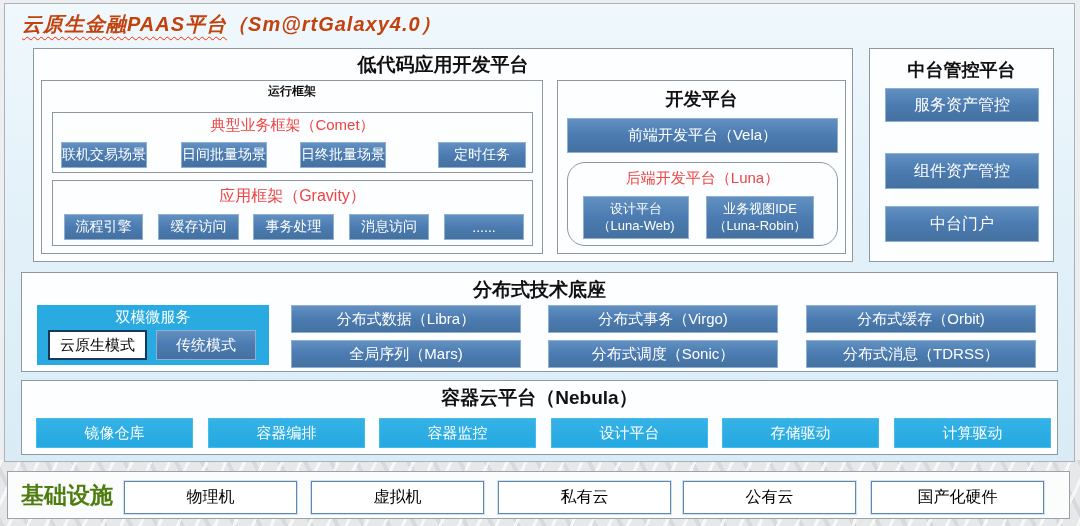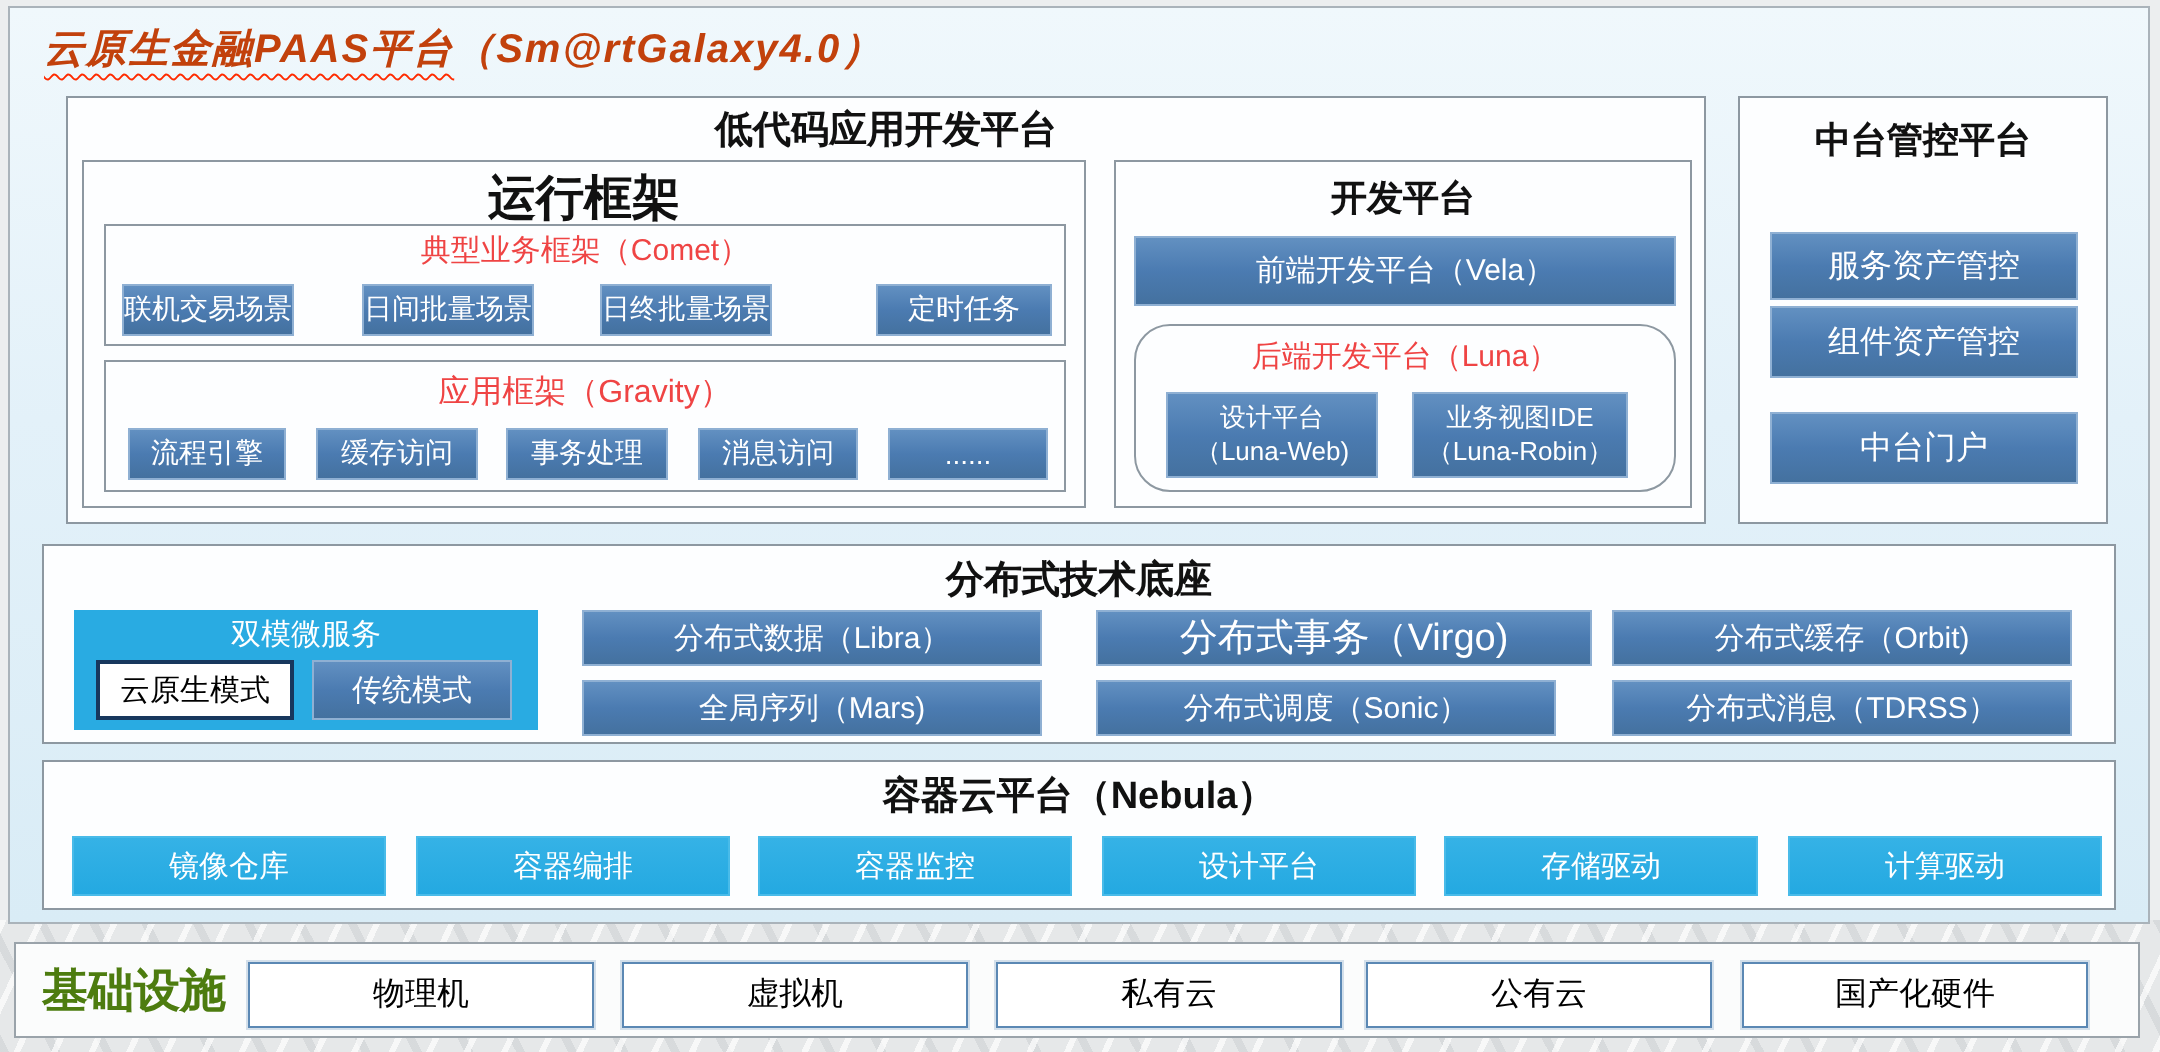--- a/index.html
+++ b/index.html
@@ -82,21 +82,21 @@
 <div class="frame"></div>
 
 <div class="diagram-title">
   <span class="wavy">云原生金融PAAS平台</span><span>（Sm@rtGalaxy4.0）</span>
 </div>
 
 <div class="box" style="left:33px; top:48px; width:820px; height:214px;">
   <div class="sec-title" style="top:3px; font-size:19px;">低代码应用开发平台</div>
 
   <div class="box" style="left:7px; top:31px; width:502px; height:174px;">
-    <div class="sec-title" style="top:2px; font-size:24px;">运行框架</div>
+    <div class="sec-title" style="top:2px; font-size:12px;">运行框架</div>
 
     <div class="box" style="left:10px; top:31px; width:481px; height:61px;">
       <div class="sub-label" style="top:3px; font-size:15px;">典型业务框架（Comet）</div>
       <div class="btn-blue" style="left:8px;   top:29px; width:86px; height:26px; font-size:14px;">联机交易场景</div>
       <div class="btn-blue" style="left:128px; top:29px; width:86px; height:26px; font-size:14px;">日间批量场景</div>
       <div class="btn-blue" style="left:247px; top:29px; width:86px; height:26px; font-size:14px;">日终批量场景</div>
       <div class="btn-blue" style="left:385px; top:29px; width:88px; height:26px; font-size:14px;">定时任务</div>
     </div>
 
     <div class="box" style="left:10px; top:99px; width:481px; height:66px;">
@@ -122,36 +122,36 @@
       <div class="btn-blue two-line" style="left:138px; top:33px; width:108px; height:43px; font-size:13px;">
         <span>业务视图IDE</span>
         <span>（Luna-Robin）</span>
       </div>
     </div>
   </div>
 </div>
 
 <div class="box" style="left:869px; top:48px; width:185px; height:214px;">
   <div class="sec-title" style="top:9px; font-size:18px;">中台管控平台</div>
-  <div class="btn-blue" style="left:15px; top:39px;  width:154px; height:34px; font-size:16px;margin-top:28px;">服务资产管控</div>
+  <div class="btn-blue" style="left:15px; top:39px;  width:154px; height:34px; font-size:16px;">服务资产管控</div>
   <div class="btn-blue" style="left:15px; top:104px; width:154px; height:36px; font-size:16px;">组件资产管控</div>
   <div class="btn-blue" style="left:15px; top:157px; width:154px; height:36px; font-size:16px;">中台门户</div>
 </div>
 
 <div class="box" style="left:21px; top:272px; width:1037px; height:100px;">
   <div class="sec-title" style="top:4px; font-size:19px;">分布式技术底座</div>
 
   <div style="position:absolute; left:15px; top:32px; width:232px; height:60px; background:#29abe2;">
     <div class="sub-label" style="top:3px; font-size:15px; color:#ffffff;">双模微服务</div>
     <div class="btn-white" style="left:11px; top:25px; width:99px; height:30px; font-size:15px;">云原生模式</div>
     <div class="btn-blue" style="left:119px; top:25px; width:100px; height:30px; font-size:15px;">传统模式</div>
   </div>
 
   <div class="btn-blue" style="left:269px; top:32px; width:230px; height:28px; font-size:15px;">分布式数据（Libra）</div>
-  <div class="btn-blue" style="left:526px; top:32px; width:248px; height:28px; font-size:19px;">分布式事务（Virgo)</div>
+  <div class="btn-blue" style="left:526px; top:32px; width:230px; height:28px; font-size:15px;">分布式事务（Virgo)</div>
   <div class="btn-blue" style="left:784px; top:32px; width:230px; height:28px; font-size:15px;">分布式缓存（Orbit)</div>
   <div class="btn-blue" style="left:269px; top:67px; width:230px; height:28px; font-size:15px;">全局序列（Mars)</div>
   <div class="btn-blue" style="left:526px; top:67px; width:230px; height:28px; font-size:15px;">分布式调度（Sonic）</div>
   <div class="btn-blue" style="left:784px; top:67px; width:230px; height:28px; font-size:15px;">分布式消息（TDRSS）</div>
 </div>
 
 <div class="box" style="left:21px; top:380px; width:1037px; height:75px;">
   <div class="sec-title" style="top:4px; font-size:19px;">容器云平台（Nebula）</div>
   <div class="btn-cyan" style="left:14px;  top:37px; width:157px; height:30px; font-size:15px;">镜像仓库</div>
   <div class="btn-cyan" style="left:186px; top:37px; width:157px; height:30px; font-size:15px;">容器编排</div>

